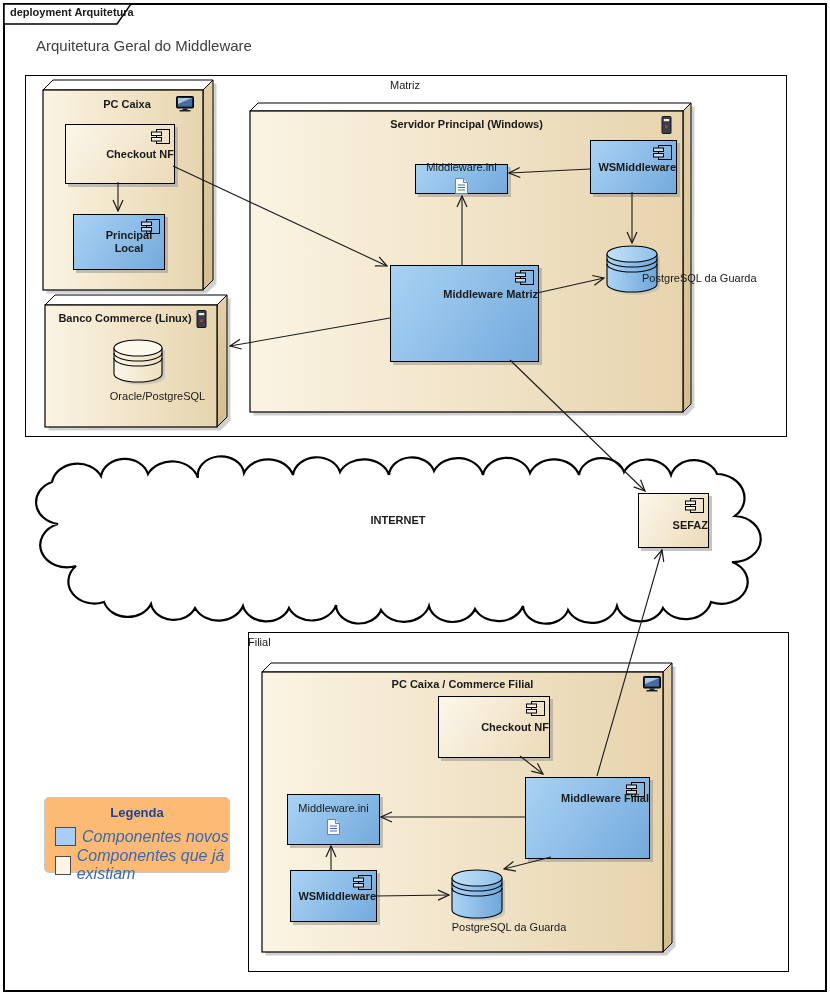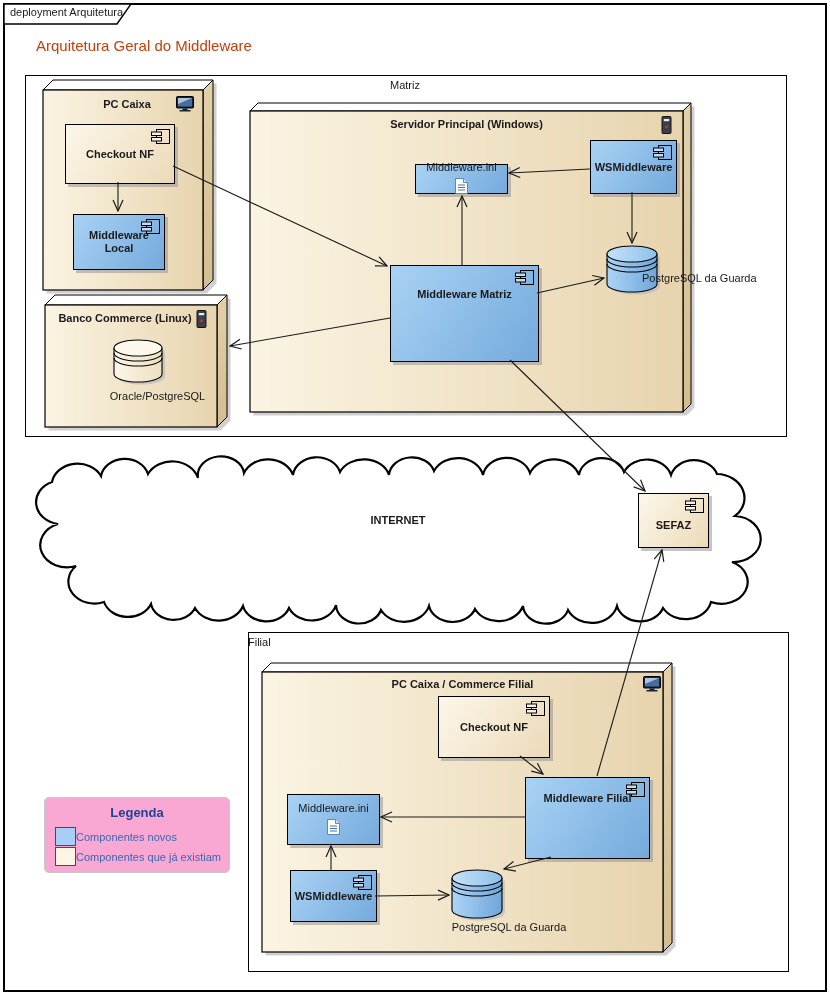--- a/index.html
+++ b/index.html
@@ -8,35 +8,35 @@
   .frame{position:absolute;left:3px;top:3px;width:820px;height:985px;border:2px solid #000;}
   svg.layer{position:absolute;left:0;top:0;pointer-events:none;}
   .base{z-index:1;}
   .conn{z-index:3;}
   .lbl{position:absolute;z-index:2;font-size:11px;line-height:13px;white-space:nowrap;}
   .bold{font-weight:bold;}
   .ctr{text-align:center;white-space:normal;}
   .boundary{position:absolute;z-index:2;border:1px solid #000;}
   .comp{position:absolute;z-index:2;border:1px solid #000;
         box-shadow:3px 3px 0 rgba(150,150,150,.55);
-        display:flex;align-items:center;justify-content:center;
+        display:flex;align-items:center;justify-content:flex-end;
         font-size:11px;line-height:13px;font-weight:bold;text-align:center;}
   .comp.blue{background:linear-gradient(125deg,#A9D2F4 0%,#74AADC 100%);}
   .comp.tan{background:linear-gradient(125deg,#FCF7EA 0%,#ECDAB8 100%);}
   .comp.top-align{align-items:flex-start;}
   .comp .cicon{position:absolute;top:3px;right:3px;}
   .artifact{font-weight:normal;display:flex;align-items:center;justify-content:center;gap:4px;flex-direction:column;}
-  .title{position:absolute;z-index:2;font-size:15px;color:#c2410c;}
-  .tab-label{position:absolute;z-index:2;font-size:11px;font-weight:normal;}
+  .title{position:absolute;z-index:2;font-size:15px;color:#404040;}
+  .tab-label{position:absolute;z-index:2;font-size:11px;font-weight:bold;}
   .legend{position:absolute;z-index:2;left:44px;top:797px;width:184px;height:74px;
-          background:#f9a8d4;border:1px solid #C8C8C8;border-radius:5px;}
+          background:#fdba74;border:1px solid #C8C8C8;border-radius:5px;}
   .legend-title{position:absolute;left:0;top:7px;width:100%;text-align:center;
                 font-size:13px;font-weight:bold;color:#1E4396;}
-  .legend-item{position:absolute;left:10px;display:flex;align-items:center;
-               font-size:11px;color:#3A69B0;}
+  .legend-item{position:absolute;left:10px;display:flex;align-items:center;gap:6px;
+               font-size:16px;color:#3A69B0;font-style:italic;}
   .swatch{width:21px;height:19px;border:1px solid #4A4A55;box-sizing:border-box;}
   .node-lbl{position:absolute;z-index:2;font-size:11px;font-weight:bold;text-align:center;}
   .icon{position:absolute;z-index:2;}
 </style>
 </head>
 <body>
 
 <div class="stage">
 
   <div class="frame"></div>
@@ -195,21 +195,21 @@
   </div>
 
   <div class="comp blue ctr" style="left:73px;top:214px;width:90px;height:54px;">
     <span class="cicon">
       <svg width="20" height="17" viewBox="0 0 20 17">
         <rect x="5.5" y="1.5" width="13" height="14" fill="none" stroke="#000"></rect>
         <rect x="0.5" y="4" width="10" height="3.5" fill="#BFDDF6" stroke="#000"></rect>
         <rect x="0.5" y="9.5" width="10" height="3.5" fill="#BFDDF6" stroke="#000"></rect>
       </svg>
     </span>
-    <span style="width:70px;">Middleware Local</span>
+    <span style="width:70px;">Principal Local</span>
   </div>
 
   <div class="comp blue artifact" style="left:415px;top:164px;width:91px;height:28px;">
     <span>Middleware.ini</span>
     <span>
       <svg width="13" height="16" viewBox="0 0 13 16">
         <path d="M0.5,0.5 h8 l4,4 v11 h-12 z" fill="#FFFFFF" stroke="#5B87C5"></path>
         <path d="M8.5,0.5 v4 h4" fill="#D9E6F7" stroke="#5B87C5"></path>
         <line x1="3" y1="7" x2="10" y2="7" stroke="#3F6FB5"></line>
         <line x1="3" y1="9.5" x2="10" y2="9.5" stroke="#3F6FB5"></line>

